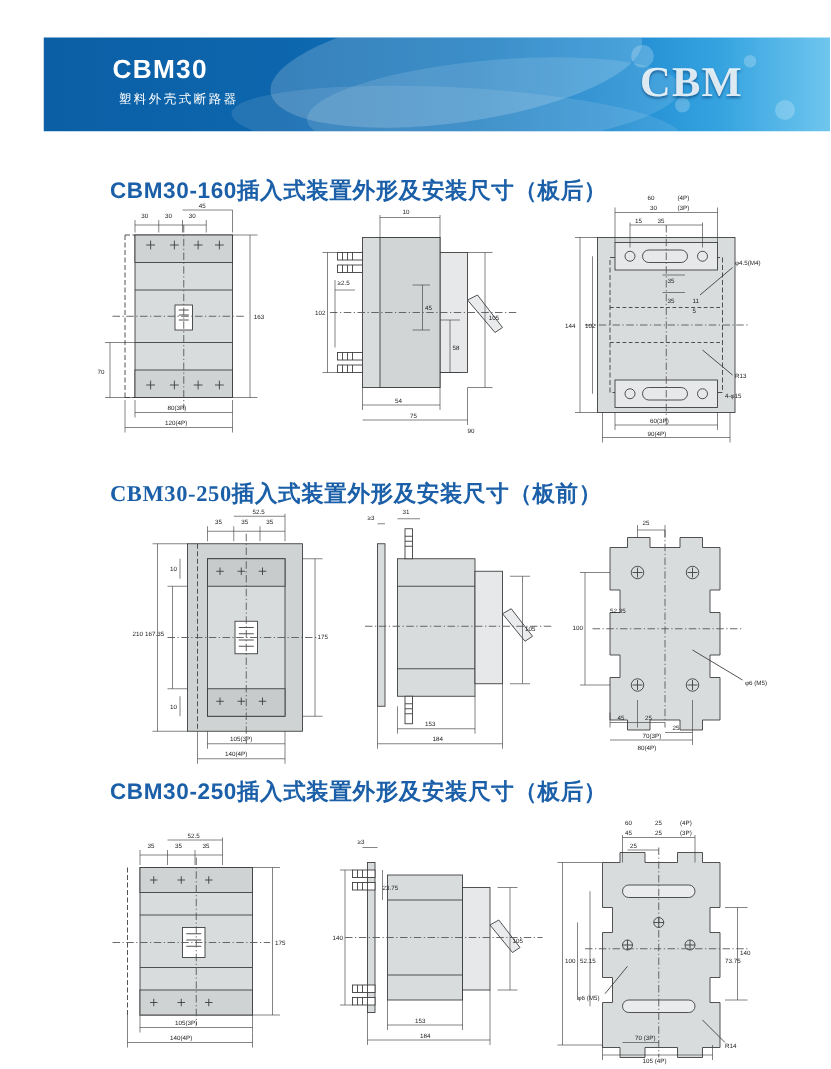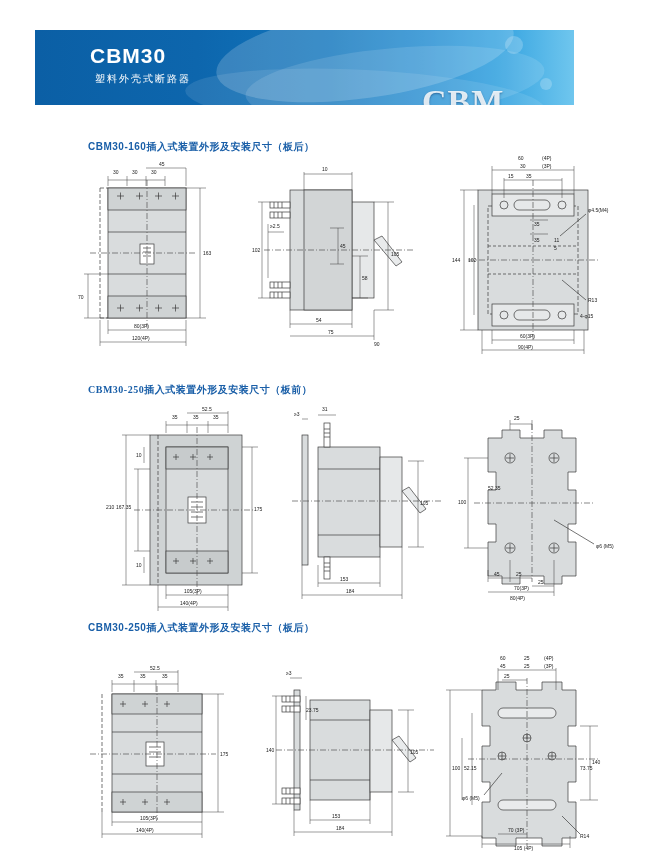--- a/index.html
+++ b/index.html
@@ -1,36 +1,36 @@
 <!DOCTYPE html>
 <html><head>
 <meta charset="utf-8">
 <style>
   html,body{margin:0;padding:0;background:#ffffff;}
   body{width:665px;height:855px;position:relative;font-family:"Liberation Sans",sans-serif;overflow:hidden;}
 
   
-  .banner{position:absolute;left:35px;top:30px;width:539px;height:75px;
+  .banner{position:absolute;left:35px;top:30px;width:629px;height:75px;
     background:linear-gradient(90deg,#0b5fa5 0%,#0d66ad 30%,#1176bd 55%,#1f8ad0 72%,#35a3e0 86%,#6fc6ee 100%);
     overflow:hidden;}
   .banner .swoosh1{position:absolute;left:180px;top:-22px;width:300px;height:90px;
     border-radius:50%;background:rgba(255,255,255,0.18);transform:rotate(-8deg);}
   .banner .swoosh2{position:absolute;left:210px;top:18px;width:300px;height:70px;
     border-radius:50%;background:rgba(255,255,255,0.12);transform:rotate(-5deg);}
   .banner .swoosh3{position:absolute;left:150px;top:40px;width:360px;height:60px;
     border-radius:50%;background:rgba(255,255,255,0.10);transform:rotate(3deg);}
   .banner .bubble{position:absolute;border-radius:50%;background:rgba(255,255,255,0.22);}
   .banner .title{position:absolute;left:55px;top:14px;color:#ffffff;font-size:21px;font-weight:bold;letter-spacing:1px;}
   .banner .subtitle{position:absolute;left:60px;top:42px;color:#ffffff;font-size:10px;letter-spacing:2px;}
   .banner .logo{position:absolute;right:18px;top:8px;width:150px;height:60px;}
   .banner .logo .glyph{position:absolute;color:rgba(255,255,255,0.85);font-size:34px;font-weight:bold;
-     font-family:"Liberation Serif",serif;letter-spacing:1px;top:10px;left:16px;text-shadow:0 1px 2px rgba(0,40,90,.5);margin-top:35px;}
+     font-family:"Liberation Serif",serif;letter-spacing:1px;top:10px;left:16px;text-shadow:0 1px 2px rgba(0,40,90,.5);}
 
   
-  .sec-title{position:absolute;color:#1a5fa8;font-size:10px;font-weight:bold;letter-spacing:0.5px;}
+  .sec-title{position:absolute;color:#1a5fa8;font-size:18px;font-weight:bold;letter-spacing:0.5px;}
 
   
   .dwg{position:absolute;}
   .dwg svg{display:block;}
   text{font-family:"Liberation Sans",sans-serif;}
 </style>
 </head>
 <body>
 
 <div class="banner">

